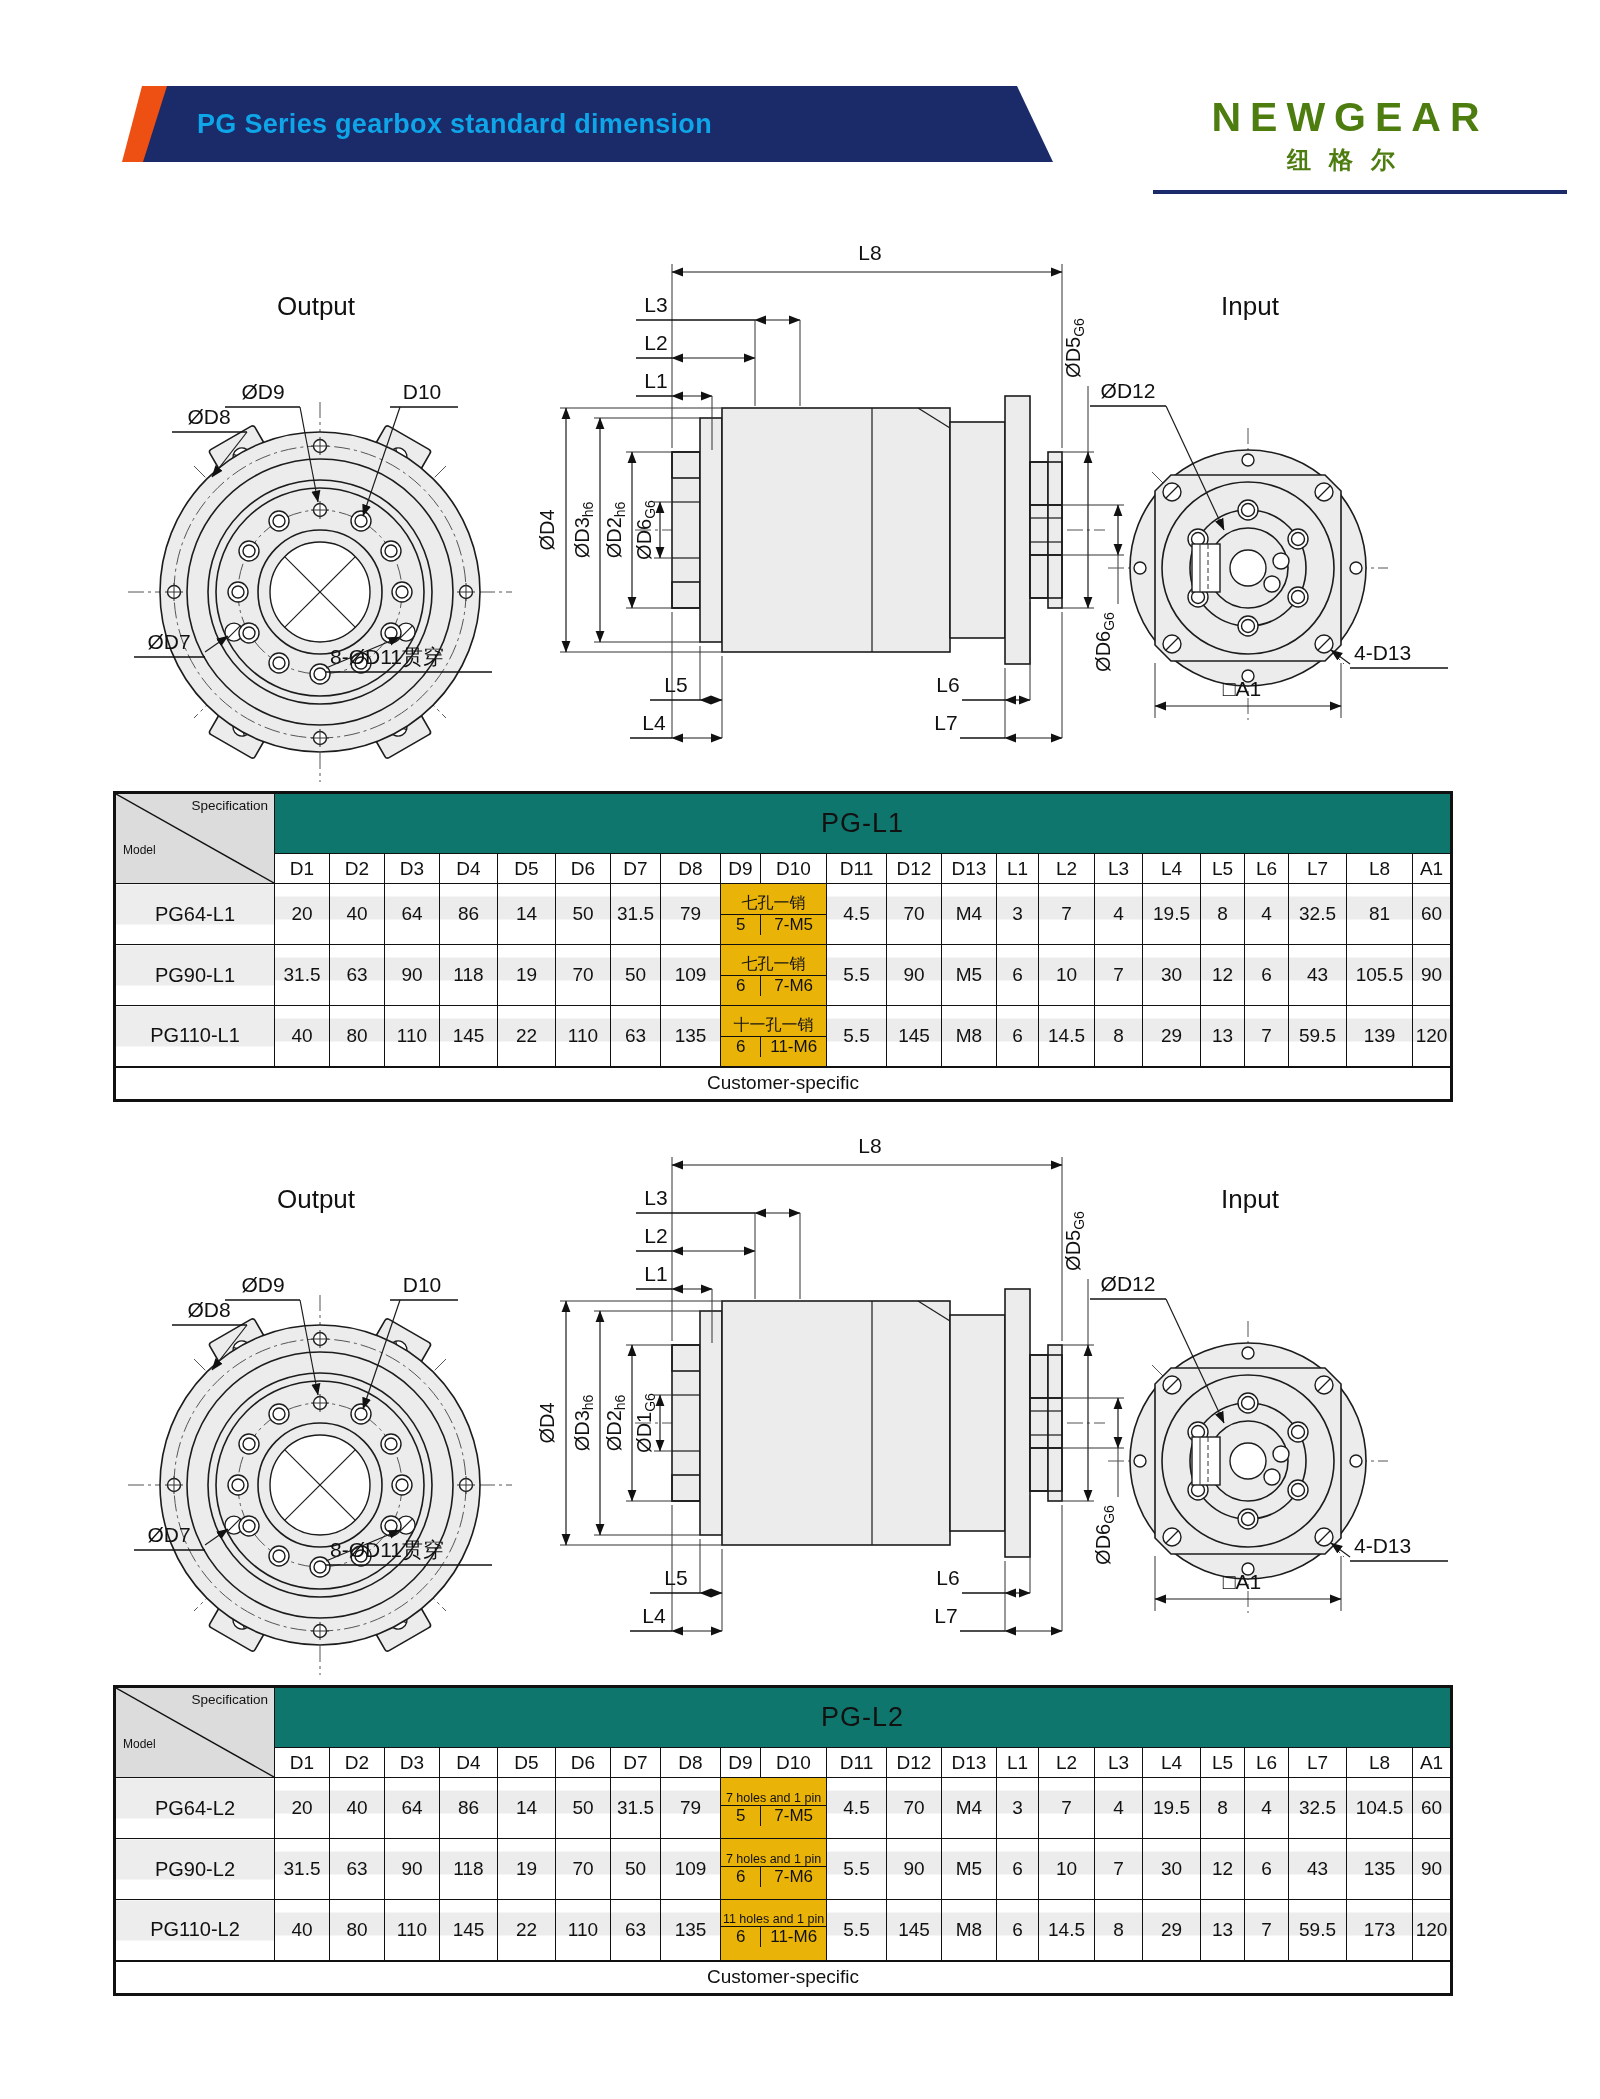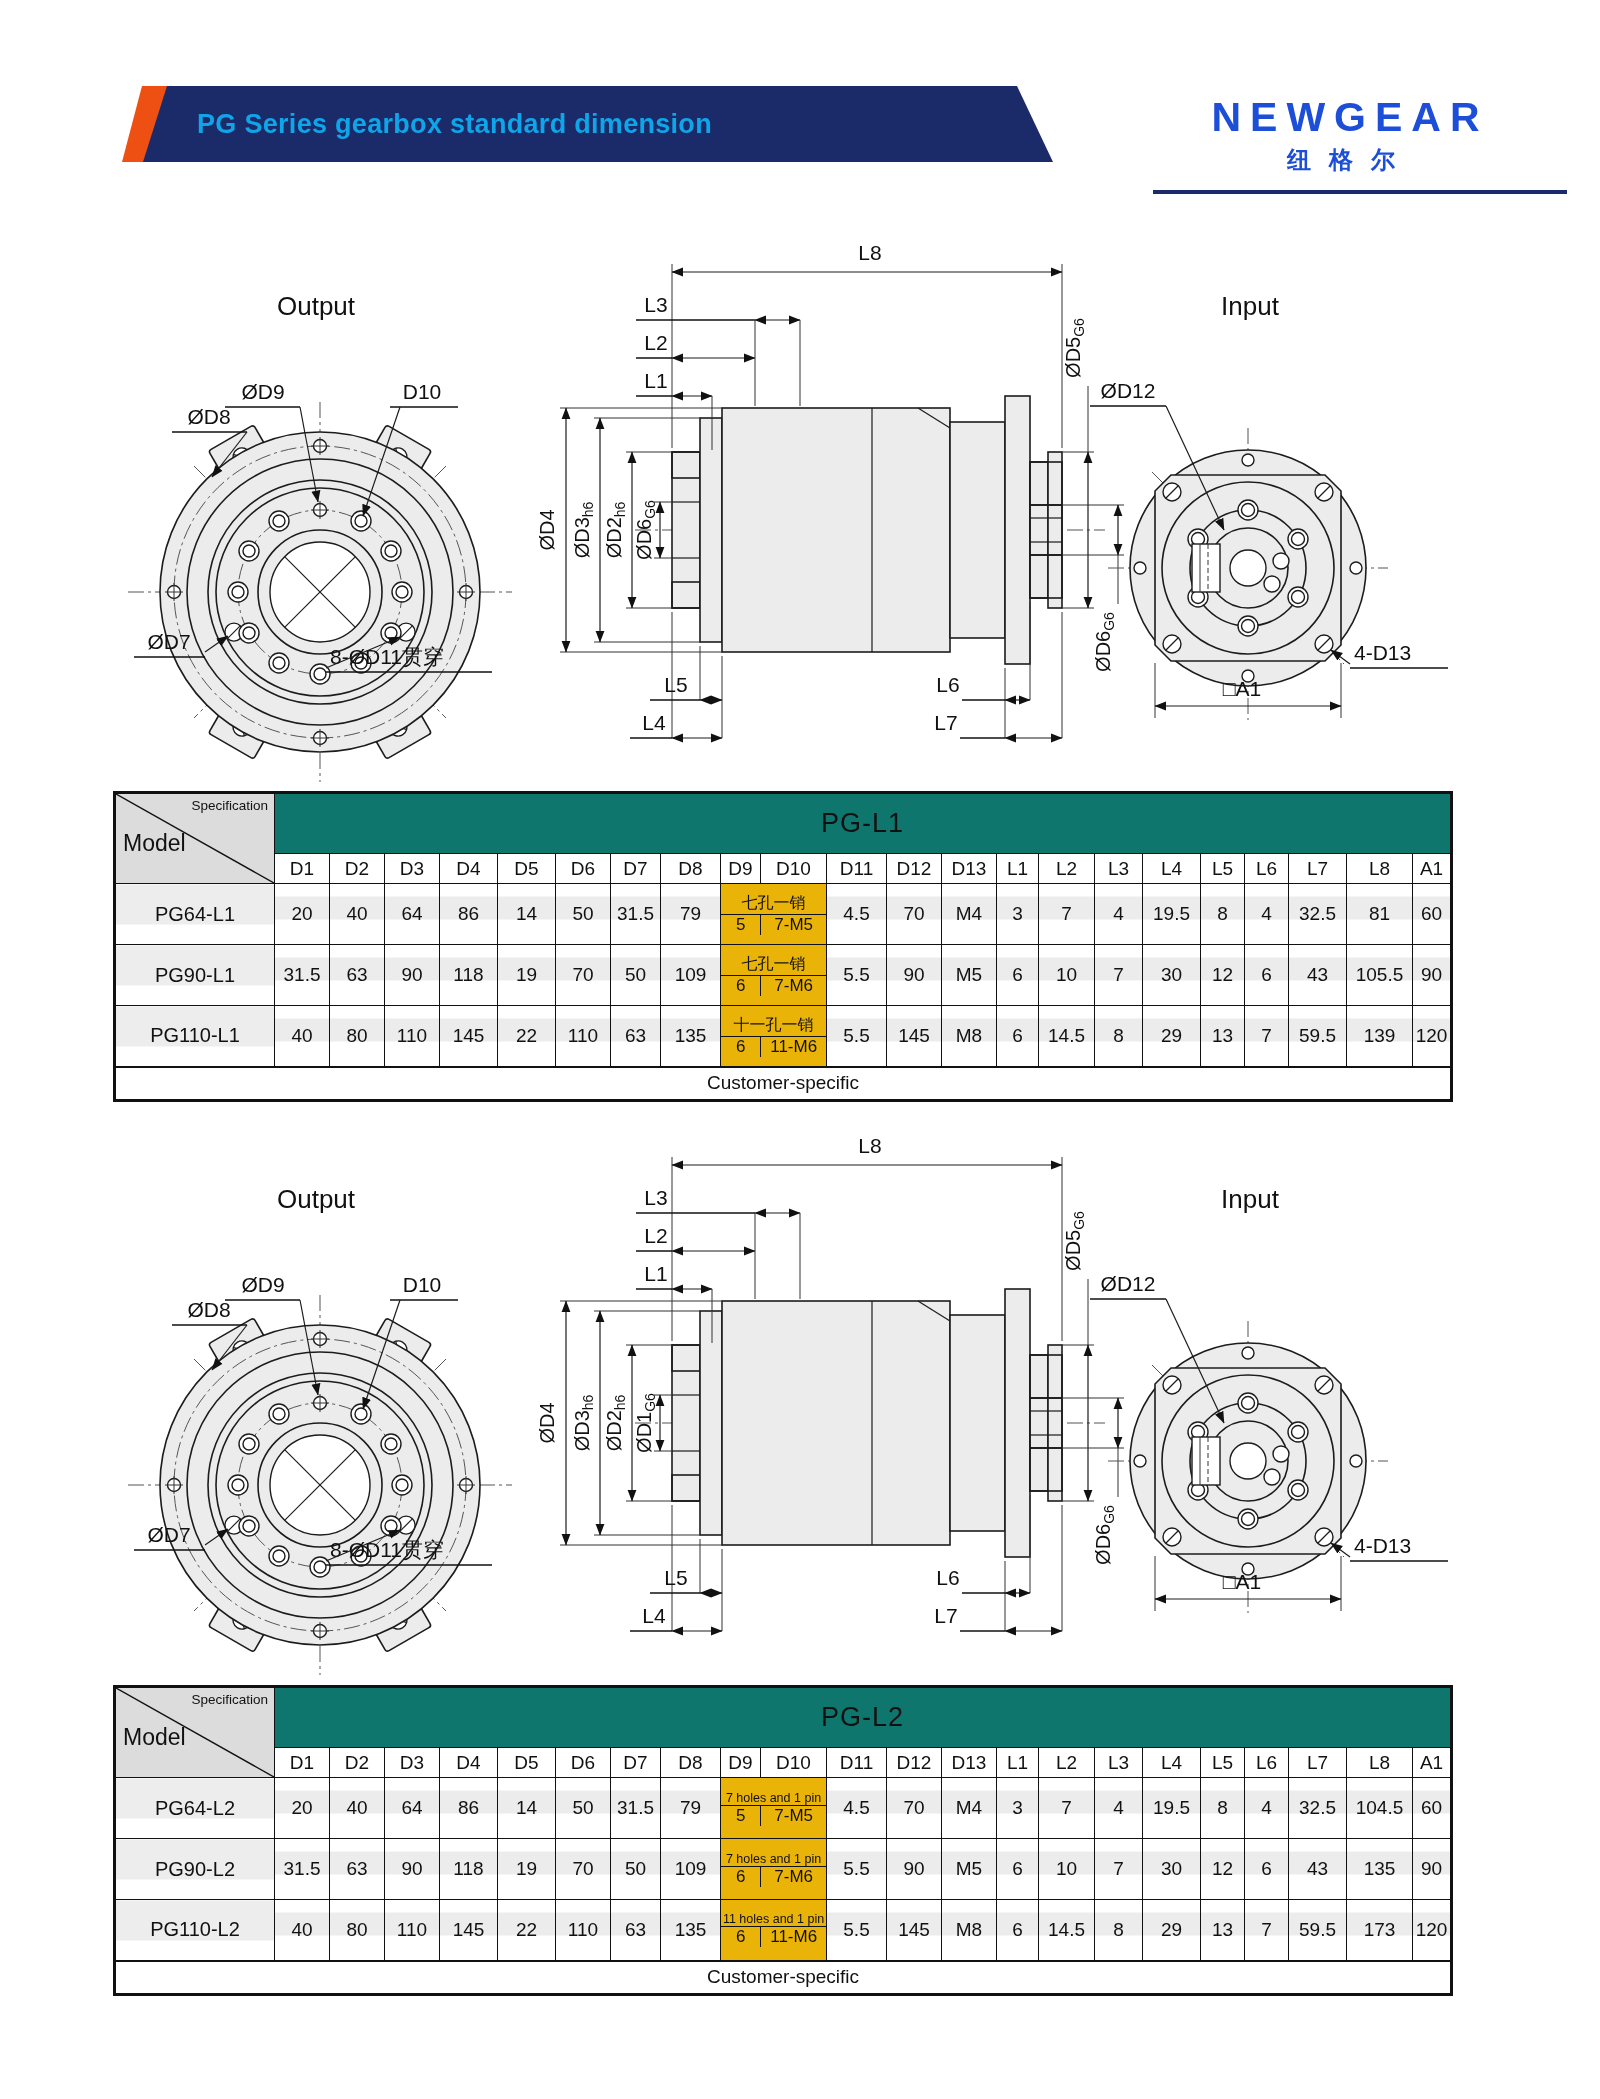--- a/index.html
+++ b/index.html
@@ -5,21 +5,21 @@
   html,body{margin:0;padding:0;background:#888;}
   .page{position:relative;width:1600px;height:2099px;background:#fff;overflow:hidden;
         font-family:"Liberation Sans",sans-serif;color:#111;}
   
   .orange-stripe{position:absolute;left:116px;top:86px;width:58px;height:76px;background:#ee4f12;
         clip-path:polygon(26px 0,58px 0,32px 100%,6px 100%);}
   .banner{position:absolute;left:143px;top:86px;width:910px;height:76px;background:#1b2a68;
         clip-path:polygon(24px 0,874px 0,910px 100%,0 100%);}
   .banner .ttl{display:block;line-height:76px;padding-left:54px;font-size:27px;font-weight:600;
         color:#0ea5e9;letter-spacing:.3px;}
-  .logo{position:absolute;left:1160px;top:94px;width:380px;text-align:center;color:#1d4ed8;}
+  .logo{position:absolute;left:1160px;top:94px;width:380px;text-align:center;color:#4d7c0f;}
   .logo .en{font-size:41px;font-weight:800;letter-spacing:9px;white-space:nowrap;}
   .logo .cn{font-size:24px;font-weight:700;letter-spacing:18px;margin-top:3px;white-space:nowrap;}
   .logo-underline{position:absolute;left:1153px;top:190px;width:414px;height:4px;background:#1b2a6b;}
   
   .dg{position:absolute;left:0;width:1600px;height:585px;}
   .dg1{top:200px;} .dg2{top:1093px;}
   svg text{font-family:"Liberation Sans",sans-serif;fill:#111;}
   .title-t{font-size:26px;}
   .lab{font-size:21px;} .vlab{font-size:20px;} .sub{font-size:14px;}
   .sh{fill:#ececec;stroke:#1c1c1c;stroke-width:1.6;}
@@ -33,21 +33,21 @@
   
   .spec{position:absolute;left:113px;width:1337px;border-collapse:collapse;table-layout:fixed;
         font-size:19px;}
   .t1{top:791px;} .t2{top:1685px;}
   .spec td{border:1.5px solid #111;text-align:center;vertical-align:middle;padding:0;overflow:hidden;}
   .spec{border:3px solid #111;}
   .spec .hdband{background:#0f766e;}
   .spec .ptitle{font-size:27px;letter-spacing:1px;}
   .spec .corner{position:relative;background:#dcdcdc;}
   .corner .c-top{position:absolute;top:4px;right:6px;font-size:13.5px;}
-  .corner .c-bot{position:absolute;bottom:26px;left:7px;font-size:23px;margin-top:32px;}
+  .corner .c-bot{position:absolute;bottom:26px;left:7px;font-size:12px;margin-top:32px;}
   .corner svg{position:absolute;inset:0;width:100%;height:100%;}
   .spec .ch{background:#fff;height:29px;font-size:19px;}
   .spec .num{background:linear-gradient(to bottom,#fff 0 20%,#ececec 20% 58%,#fff 58% 100%);}
   .spec .model{background:linear-gradient(to bottom,#ededed 0 66%,#fff 66% 100%);font-size:20px;}
   .spec .cpd{background:#eab308;}
   .d910{display:flex;flex-direction:column;height:100%;}
   .d910-top{flex:1.05;border-bottom:1.5px solid #111;display:flex;align-items:center;justify-content:center;
         font-size:16px;white-space:nowrap;}
   .t2 .d910-top{font-size:12.5px;text-align:center;}
   .d910-bot{flex:1;display:flex;align-items:stretch;font-size:17px;}

